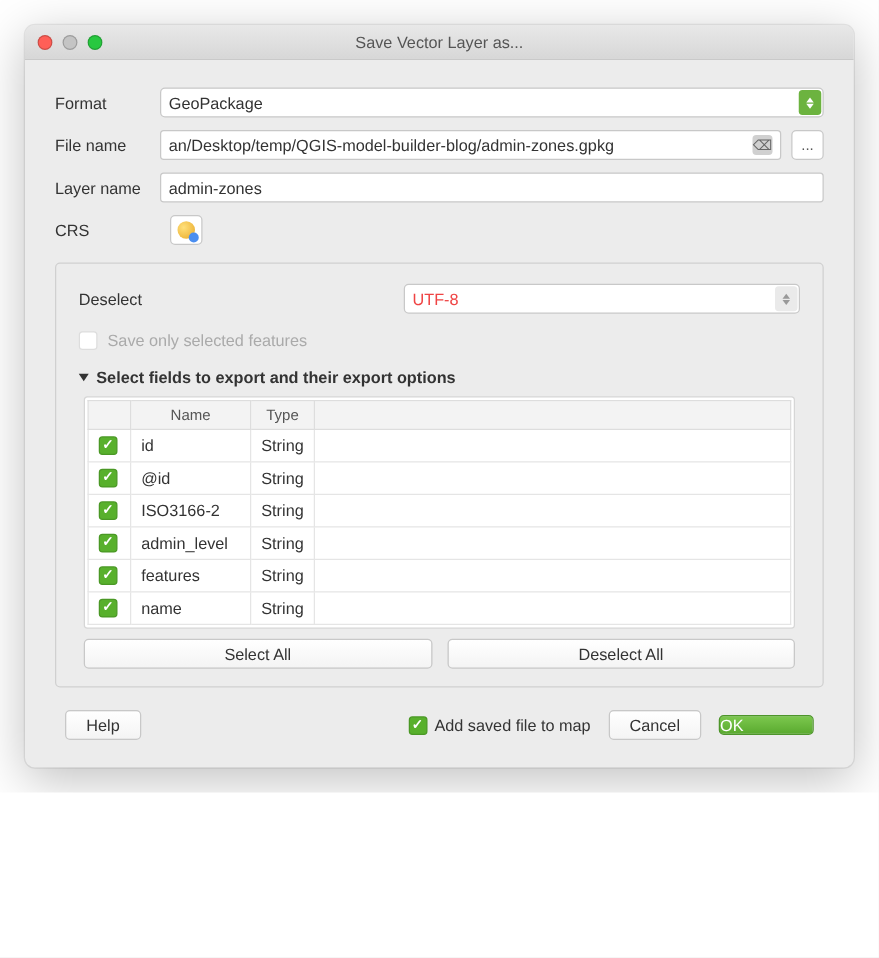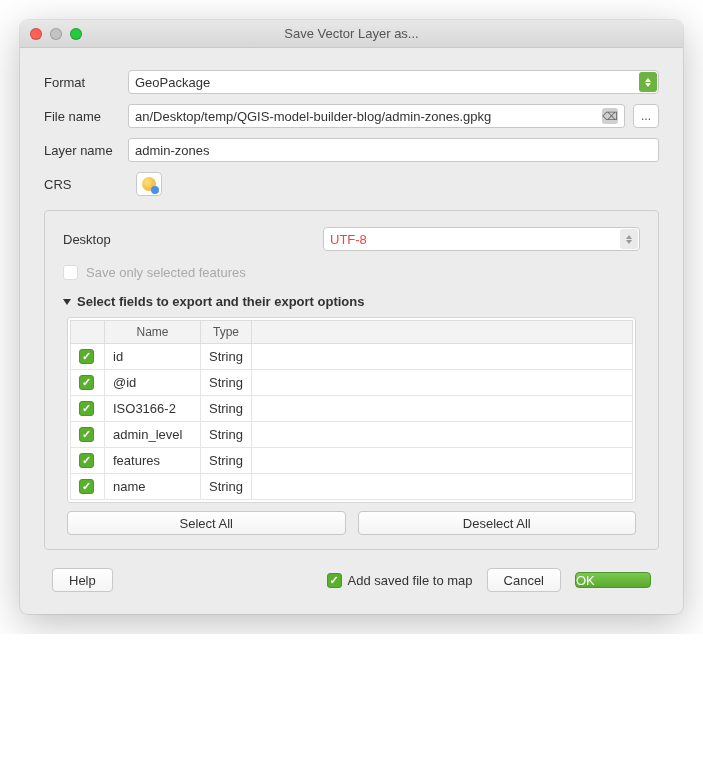--- a/index.html
+++ b/index.html
@@ -180,21 +180,21 @@
 
     <div class="form-row">
       <div class="lbl">CRS</div>
       <div class="crs-icon">
         <div class="globe"></div>
       </div>
     </div>
 
     <div class="panel">
       <div class="enc-row">
-        <div class="lbl">Desktop</div>
+        <div class="lbl">Deselect</div>
         <div class="select dim" style="flex:1">
           <span>UTF-8</span>
           <div class="caps dim">
               <div class="chev-up"></div>
               <div class="chev-down"></div>
             </div>
         </div>
       </div>
 
       <div class="cb-row">

